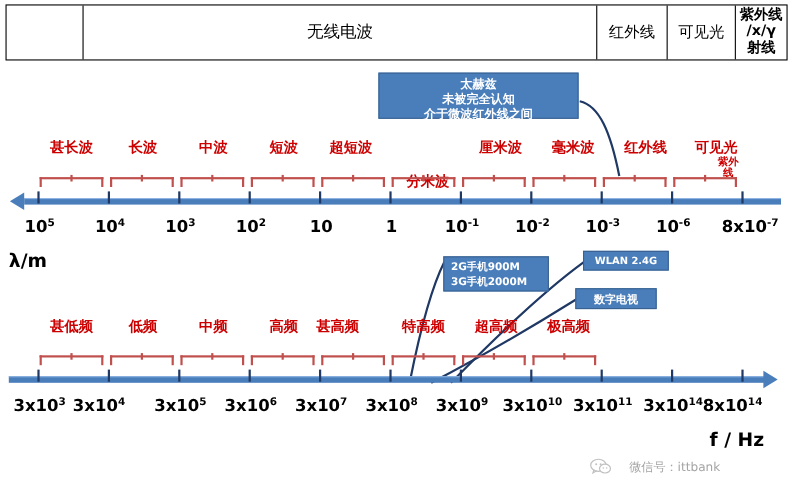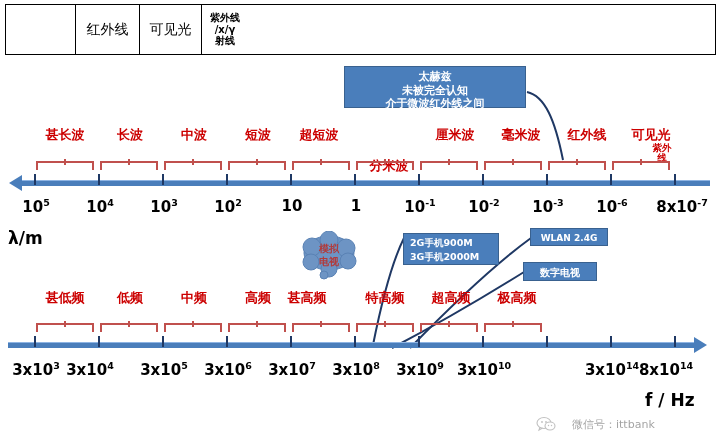--- a/index.html
+++ b/index.html
@@ -17,21 +17,21 @@
   }
   .cell{
     border-right:1px solid #000;display:flex;align-items:center;justify-content:center;
     box-sizing:border-box;color:#000;text-align:center;
   }
   .cell:last-child{border-right:none;}
   .c-blank{width:70px;}
   .c-radio{flex:1;font-size:15px;}
   .c-ir{width:64px;font-size:14px;}
   .c-vis{width:62px;font-size:14px;}
-  .c-uv{width:46px;font-size:10px;line-height:1.15;padding:0 1px;font-weight:bold;}
+  .c-uv{width:46px;font-size:13px;line-height:1.15;padding:0 1px;font-weight:bold;}
 
   
   .callout{
     position:absolute;background:#4a7ebb;border:1px solid #39618f;color:#fff;
     text-align:center;font-weight:bold;box-sizing:border-box;
   }
   #th-box{left:344px;top:66px;width:182px;height:42px;padding-top:3px;font-size:11px;line-height:1.23;}
   #box-2g3g{left:403px;top:233px;width:96px;height:32px;font-size:9.5px;line-height:1.5;padding-top:2px;text-align:left;padding-left:6px;}
   #box-wlan{left:530px;top:228px;width:78px;height:18px;font-size:9px;line-height:18px;}
   #box-dtv{left:523px;top:262px;width:74px;height:19px;font-size:10px;line-height:19px;}
@@ -92,20 +92,23 @@
   #watermark .wm-text{font-size:11px;color:#6b6b6b;white-space:nowrap;}
 </style>
 </head>
 <body>
 
 <div id="stage">
 
   <div class="table-row">
     <div class="cell c-blank">
       <span></span>
+    </div>
+    <div class="cell c-radio">
+      <span>无线电波</span>
     </div>
     <div class="cell c-ir">
       <span>红外线</span>
     </div>
     <div class="cell c-vis">
       <span>可见光</span>
     </div>
     <div class="cell c-uv">
       <span style="white-space:pre-line">紫外线
 /x/γ
@@ -175,36 +178,20 @@
   <div class="axval" style="left:264px;top:197px;width:56px;"><span>10</span></div>
   <div class="axval" style="left:328px;top:197px;width:56px;"><span>1</span></div>
   <div class="axval" style="left:392px;top:197px;width:56px;"><span>10</span><sup>-1</sup></div>
   <div class="axval" style="left:456px;top:197px;width:56px;"><span>10</span><sup>-2</sup></div>
   <div class="axval" style="left:520px;top:197px;width:56px;"><span>10</span><sup>-3</sup></div>
   <div class="axval" style="left:584px;top:197px;width:56px;"><span>10</span><sup>-6</sup></div>
   <div class="axval" style="left:646px;top:197px;width:72px;"><span>8x10</span><sup>-7</sup></div>
 
   <div class="axname" style="left:8px;top:228px;">λ/m</div>
 
-  <div id="cloud">
-    <svg width="62" height="50" viewBox="0 0 62 50">
-      <g fill="#6d94c4" stroke="#5a82b4" stroke-width="1">
-        <ellipse cx="31" cy="22" rx="25" ry="17"></ellipse>
-        <circle cx="14" cy="16" r="9"></circle>
-        <circle cx="31" cy="9" r="9"></circle>
-        <circle cx="48" cy="17" r="9"></circle>
-        <circle cx="50" cy="30" r="8"></circle>
-        <circle cx="13" cy="31" r="8"></circle>
-        <circle cx="31" cy="38" r="8"></circle>
-        <circle cx="26" cy="44" r="4"></circle>
-      </g>
-    </svg>
-    <div class="cl-txt" style="white-space:pre-line">模拟
-电视</div>
-  </div>
 
   <div class="callout" id="box-2g3g">
     <span style="white-space:pre-line">2G手机900M
 3G手机2000M</span>
   </div>
   <div class="callout" id="box-wlan">
     <span>WLAN 2.4G</span>
   </div>
   <div class="callout" id="box-dtv">
     <span>数字电视</span>
@@ -243,20 +230,21 @@
   <div class="axis-tick" style="left:674px;top:336px;"></div>
 
   <div class="axval" style="left:2px;top:360px;width:68px;"><span>3x10</span><sup>3</sup></div>
   <div class="axval" style="left:56px;top:360px;width:68px;"><span>3x10</span><sup>4</sup></div>
   <div class="axval" style="left:130px;top:360px;width:68px;"><span>3x10</span><sup>5</sup></div>
   <div class="axval" style="left:194px;top:360px;width:68px;"><span>3x10</span><sup>6</sup></div>
   <div class="axval" style="left:258px;top:360px;width:68px;"><span>3x10</span><sup>7</sup></div>
   <div class="axval" style="left:322px;top:360px;width:68px;"><span>3x10</span><sup>8</sup></div>
   <div class="axval" style="left:386px;top:360px;width:68px;"><span>3x10</span><sup>9</sup></div>
   <div class="axval" style="left:448px;top:360px;width:72px;"><span>3x10</span><sup>10</sup></div>
+  <div class="axval" style="left:512px;top:360px;width:72px;"><span>3x10</span><sup>11</sup></div>
   <div class="axval" style="left:576px;top:360px;width:72px;"><span>3x10</span><sup>14</sup></div>
   <div class="axval" style="left:628px;top:360px;width:76px;"><span>8x10</span><sup>14</sup></div>
 
   <div class="axname" style="left:645px;top:390px;">f / Hz</div>
 
   <div id="watermark">
     <svg width="20" height="16" viewBox="0 0 20 16">
       <ellipse cx="8" cy="7" rx="7" ry="5.5" fill="none" stroke="#9a9a9a" stroke-width="1.1"></ellipse>
       <path d="M4,11 L3,14 L6.5,12" fill="none" stroke="#9a9a9a" stroke-width="1.1"></path>
       <circle cx="6" cy="6" r="0.9" fill="#9a9a9a"></circle>

